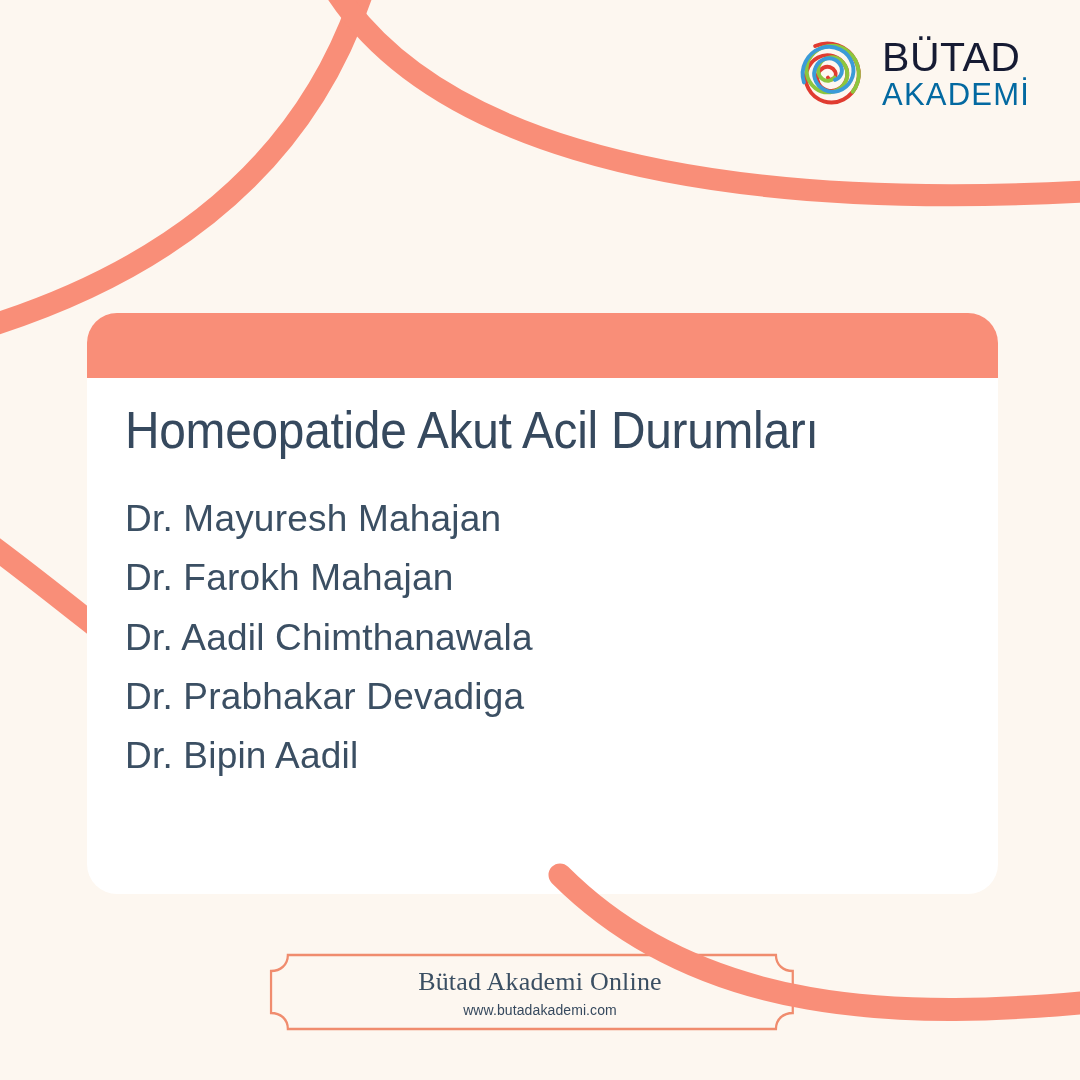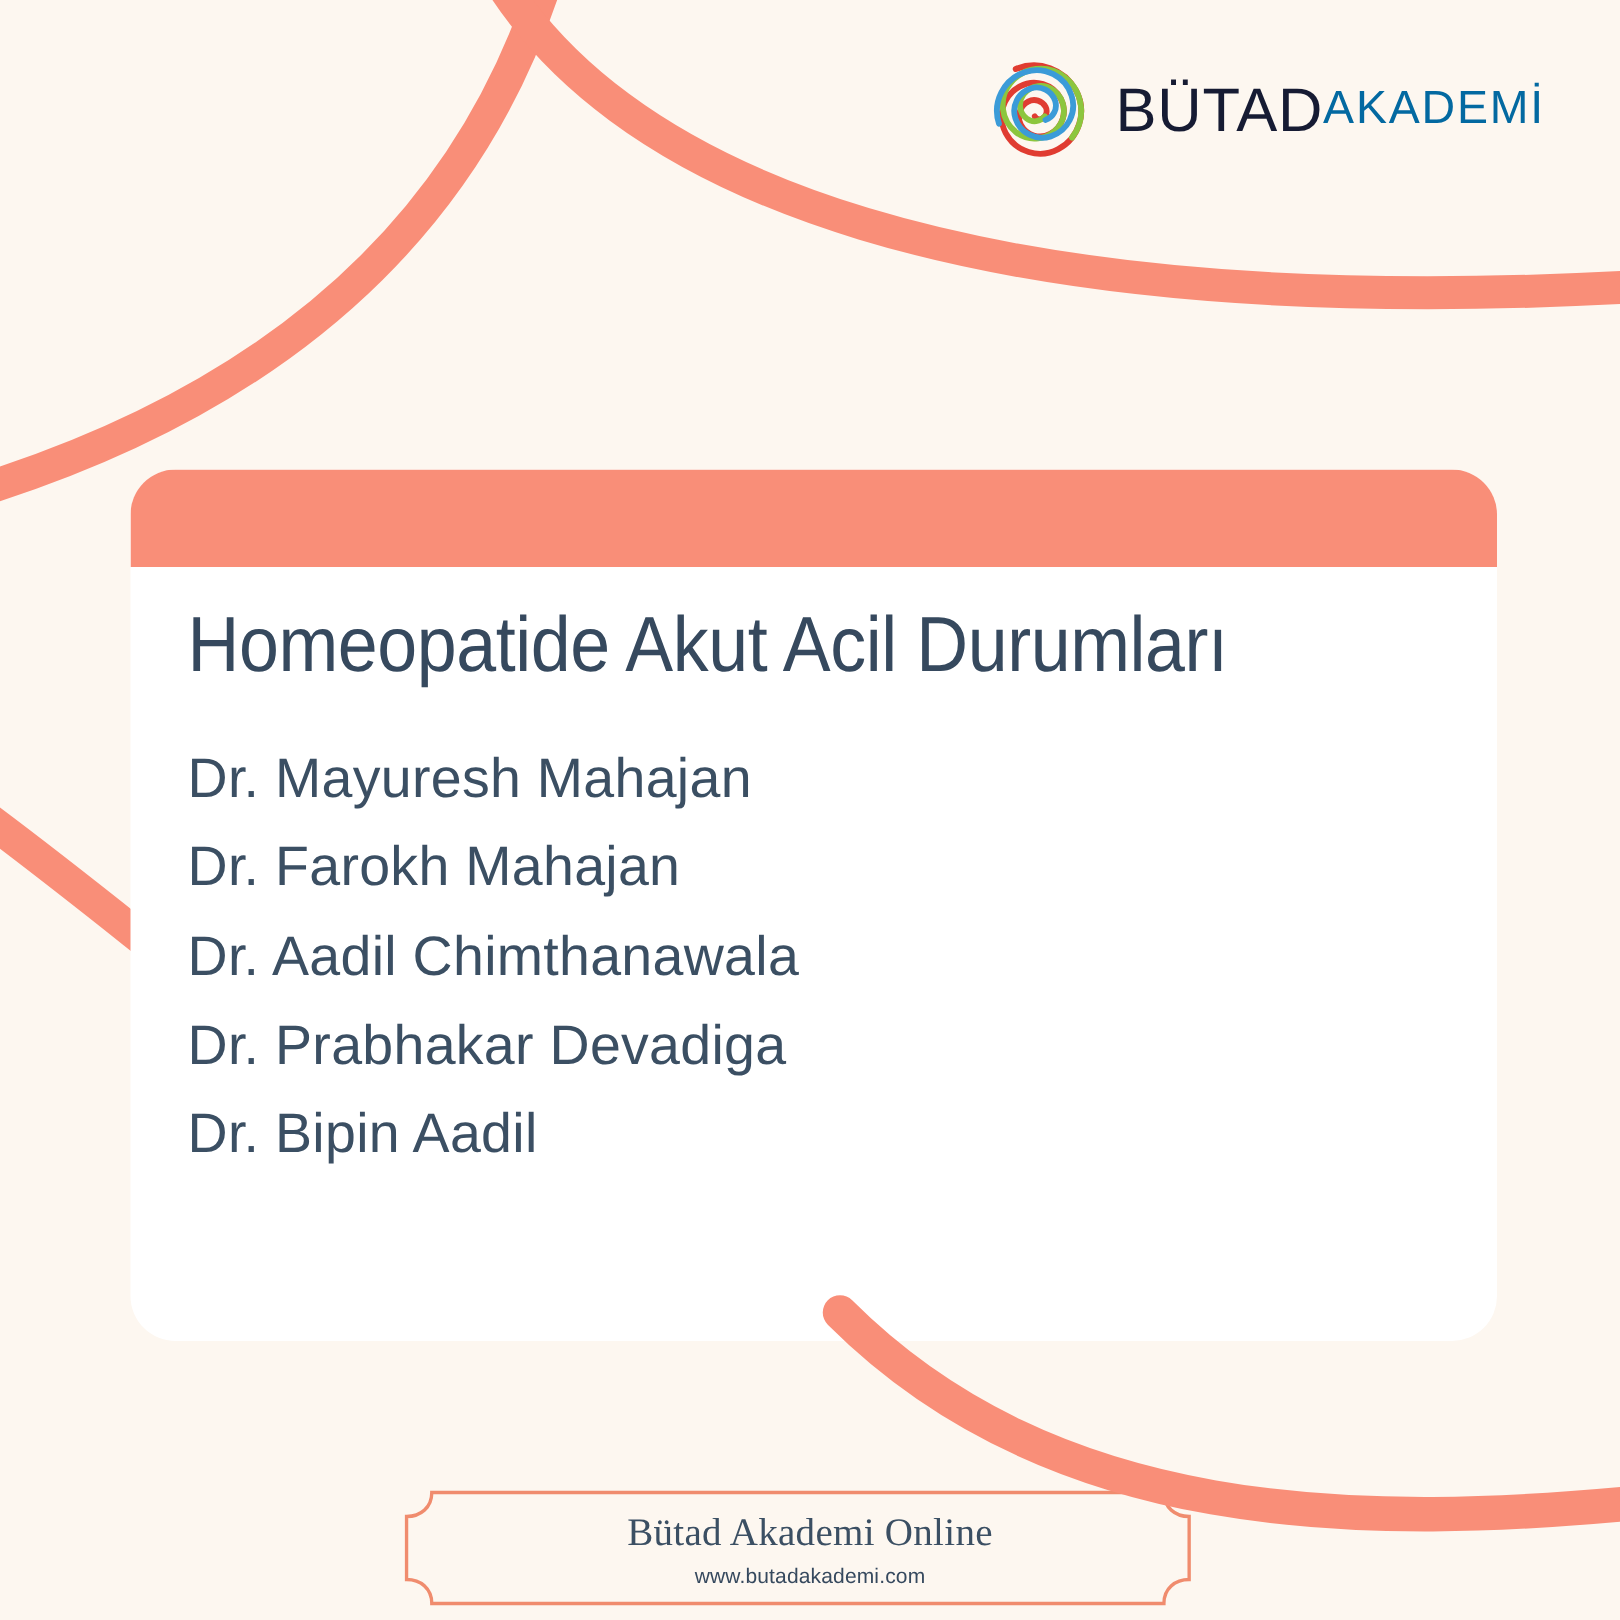--- a/index.html
+++ b/index.html
@@ -37,21 +37,21 @@
     z-index: 5;
   }
   .logo-mark {
     width: 72px;
     height: 72px;
     flex: 0 0 auto;
     display: block;
   }
   .logo-wordmark {
     display: flex;
-    flex-direction: row;
+    flex-direction: column;
     justify-content: flex-start;
     line-height: 0.96;
   }
   .logo-word-main {
     font-family: "Liberation Sans", sans-serif;
     font-size: 41px;
     letter-spacing: 0.5px;
     color: #161B33;
     font-weight: 400;
   }
@@ -116,21 +116,21 @@
     color: #3B4F63;
     line-height: 1.6;
     letter-spacing: 0.2px;
     white-space: nowrap;
   }
 
   
   .footer-frame {
     position: absolute;
     left: 268px;
-    top: 993px;
+    top: 953px;
     width: 544px;
     height: 78px;
     z-index: 3;
   }
   .footer-frame-svg {
     position: absolute;
     left: 0; top: 0;
     width: 100%;
     height: 100%;
     display: block;

